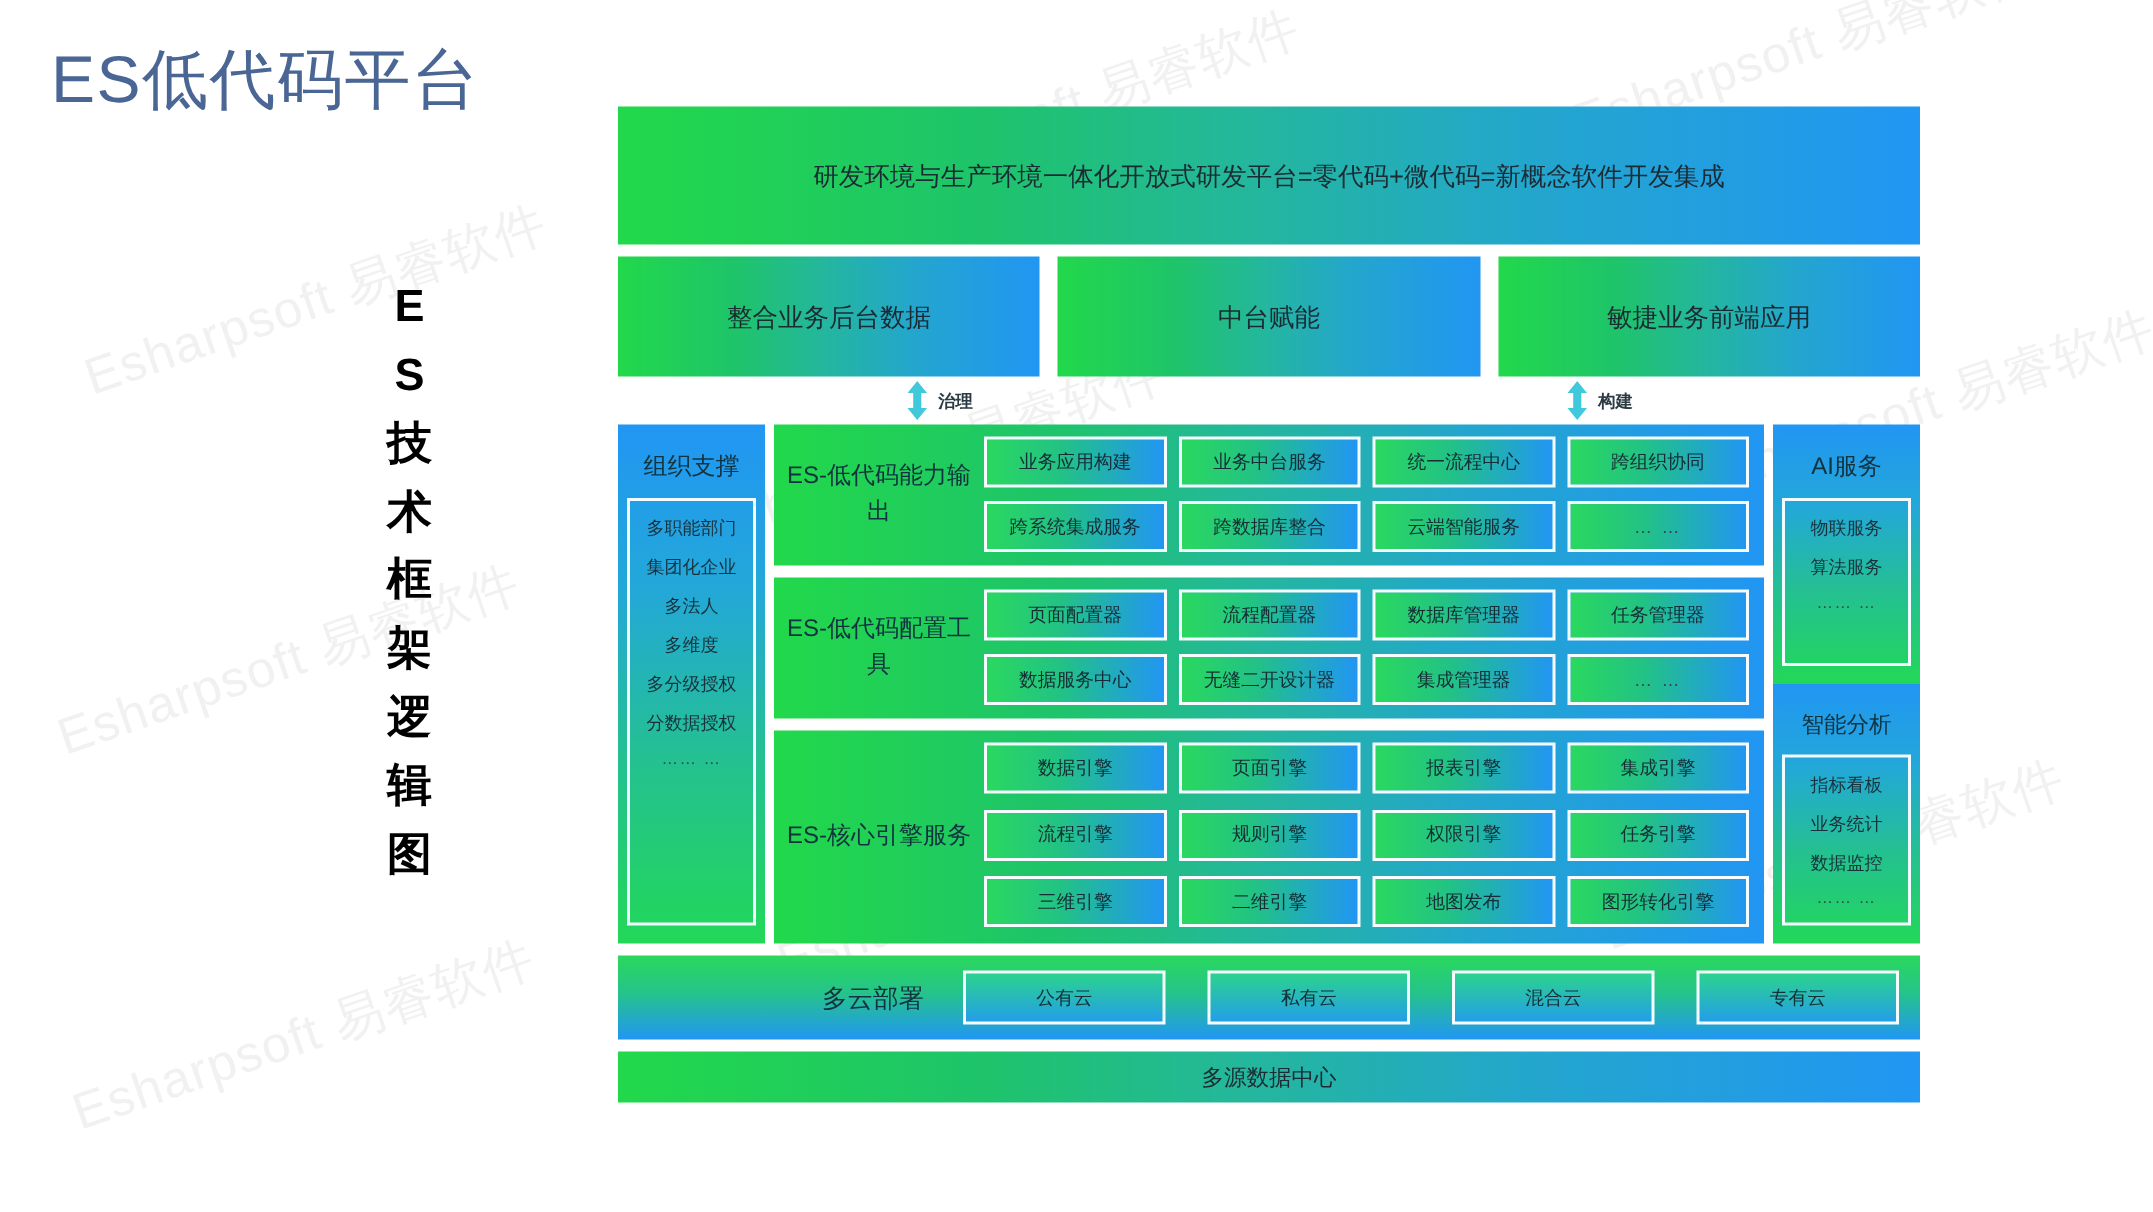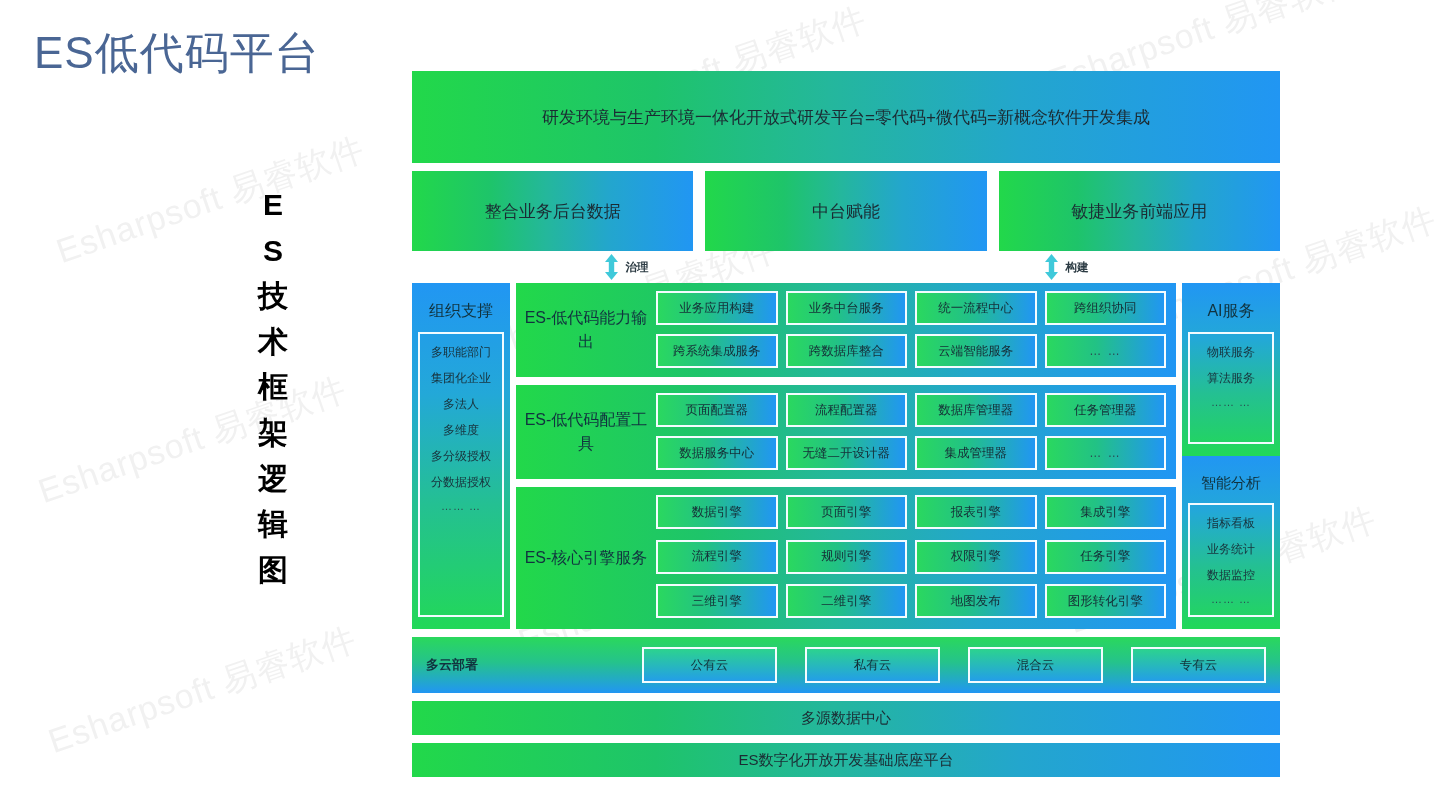--- a/index.html
+++ b/index.html
@@ -135,21 +135,21 @@
   .layer.three { min-height:142px; }
 
   
   #cloud-band {
     display:flex; align-items:center;
     height:56px;
     background:linear-gradient(180deg,#2ad85c 0%,#25c38b 45%,#2196f3 100%);
     padding:0 14px;
     gap:26px;
   }
-  #cloud-label { width:190px; text-align:left; font-size:13px; color:#11333f;font-weight:bold; }
+  #cloud-label { width:190px; text-align:right; font-size:17px; color:#11333f; }
   #cloud-list { flex:1; display:flex; gap:28px;text-align:right; }
   .cloud-cell {
     flex:1; height:36px;
     border:2px solid #f4fcff;
     display:flex; align-items:center; justify-content:center;
     font-size:12.5px; color:#123039;
     background:linear-gradient(180deg,#2cd38e 0%,#239ee8 100%);
   }
 
   .foot-band {
@@ -315,17 +315,14 @@
       <div class="cloud-cell">公有云</div>
       <div class="cloud-cell">私有云</div>
       <div class="cloud-cell">混合云</div>
       <div class="cloud-cell">专有云</div>
     </div>
   </div>
 
   <div class="foot-band g-grad" style="margin-top:8px;">
     <span class="band-text">多源数据中心</span>
   </div>
-  <div class="foot-band g-grad" style="margin-top:8px;">
-    <span class="band-text">ES数字化开放开发基础底座平台</span>
-  </div>
 
 </div>
 
 </body></html>

